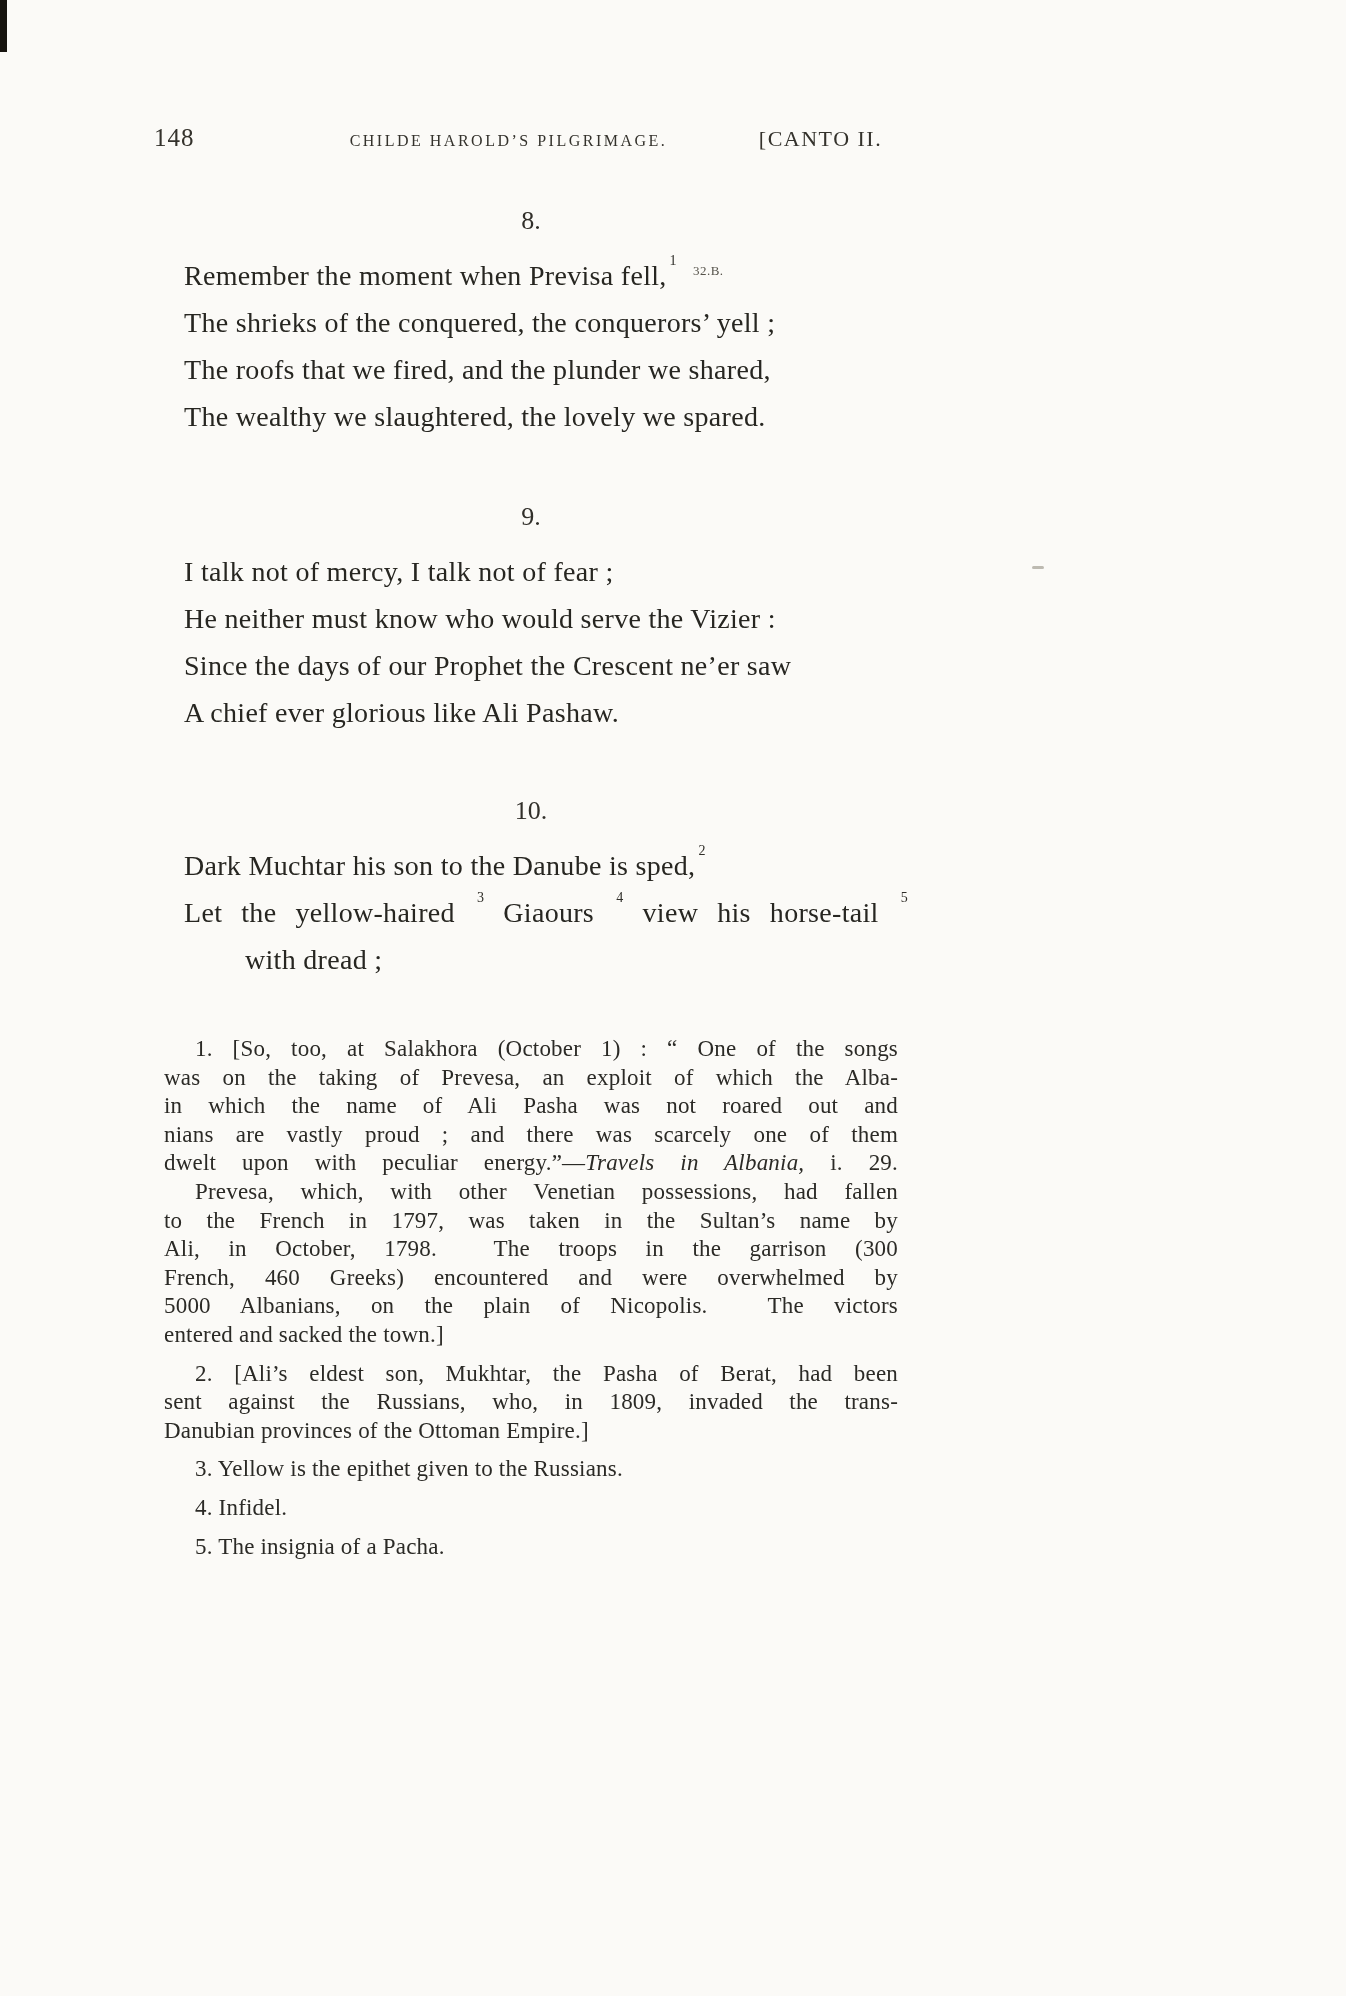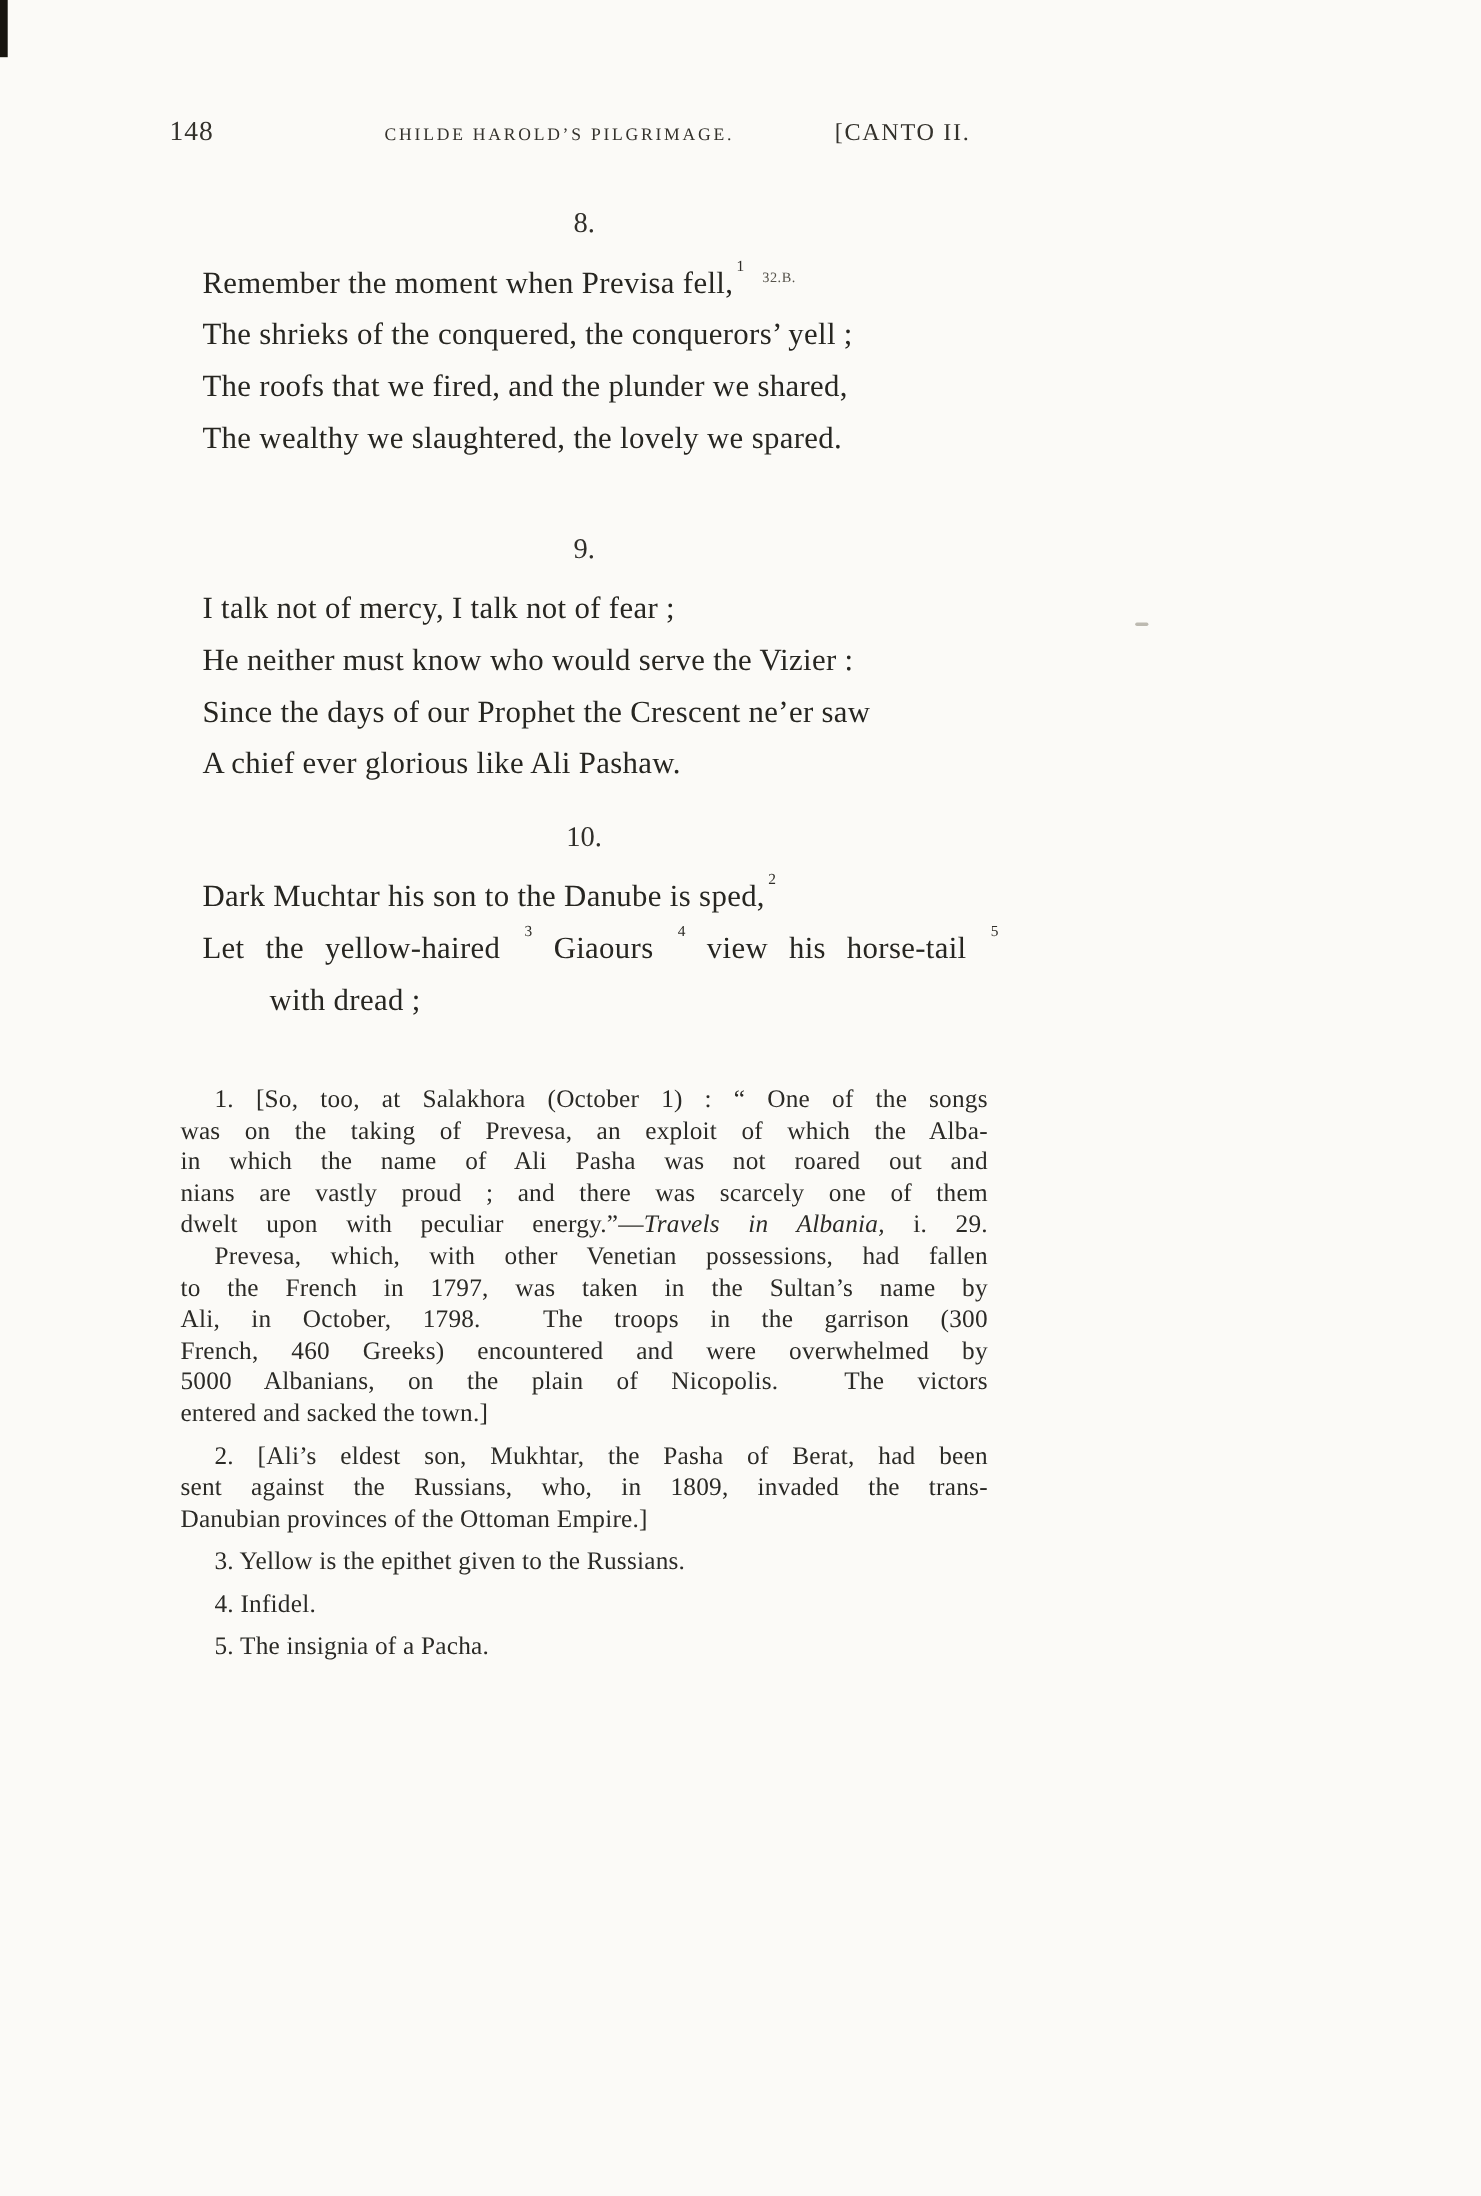--- a/index.html
+++ b/index.html
@@ -20,37 +20,37 @@
     position: absolute; left: 0; top: 0;
     width: 7px; height: 52px;
     background: #17140f;
   }
   .speck {
     position: absolute; left: 1032px; top: 566px;
     width: 12px; height: 3px;
     background: #bdbab1; border-radius: 2px;
   }
   .content {
-    position: absolute; left: 154px; top: 106px; width: 754px;
+    position: absolute; left: 154px; top: 124px; width: 754px;
   }
   .pg-header {
     display: flex; align-items: baseline;
     color: #34322c;
   }
   .pg-num { width: 130px; font-size: 25px; letter-spacing: 1px; }
   .running-title { flex: 1; text-align: center; font-size: 16px; letter-spacing: 2.5px; }
   .canto { width: 175px; text-align: center; font-size: 22px; letter-spacing: 1.5px; white-space: nowrap; }
 
   .stanza-number {
     margin: 0; text-align: center;
     font-size: 26px; font-weight: normal; color: #312f2a;
   }
   .sn-8  { margin-top: 54px; }
   .sn-9  { margin-top: 62px; }
-  .sn-10 { margin-top: 28px; }
+  .sn-10 { margin-top: 60px; }
 
   .verse-block { margin-top: 16px; }
   .verse {
     margin: 0; padding-left: 30px;
     font-size: 28px; line-height: 47px;
     letter-spacing: 0.3px; color: #272621;
   }
   .verse.stretch {
     text-align: justify;
     text-align-last: justify;

